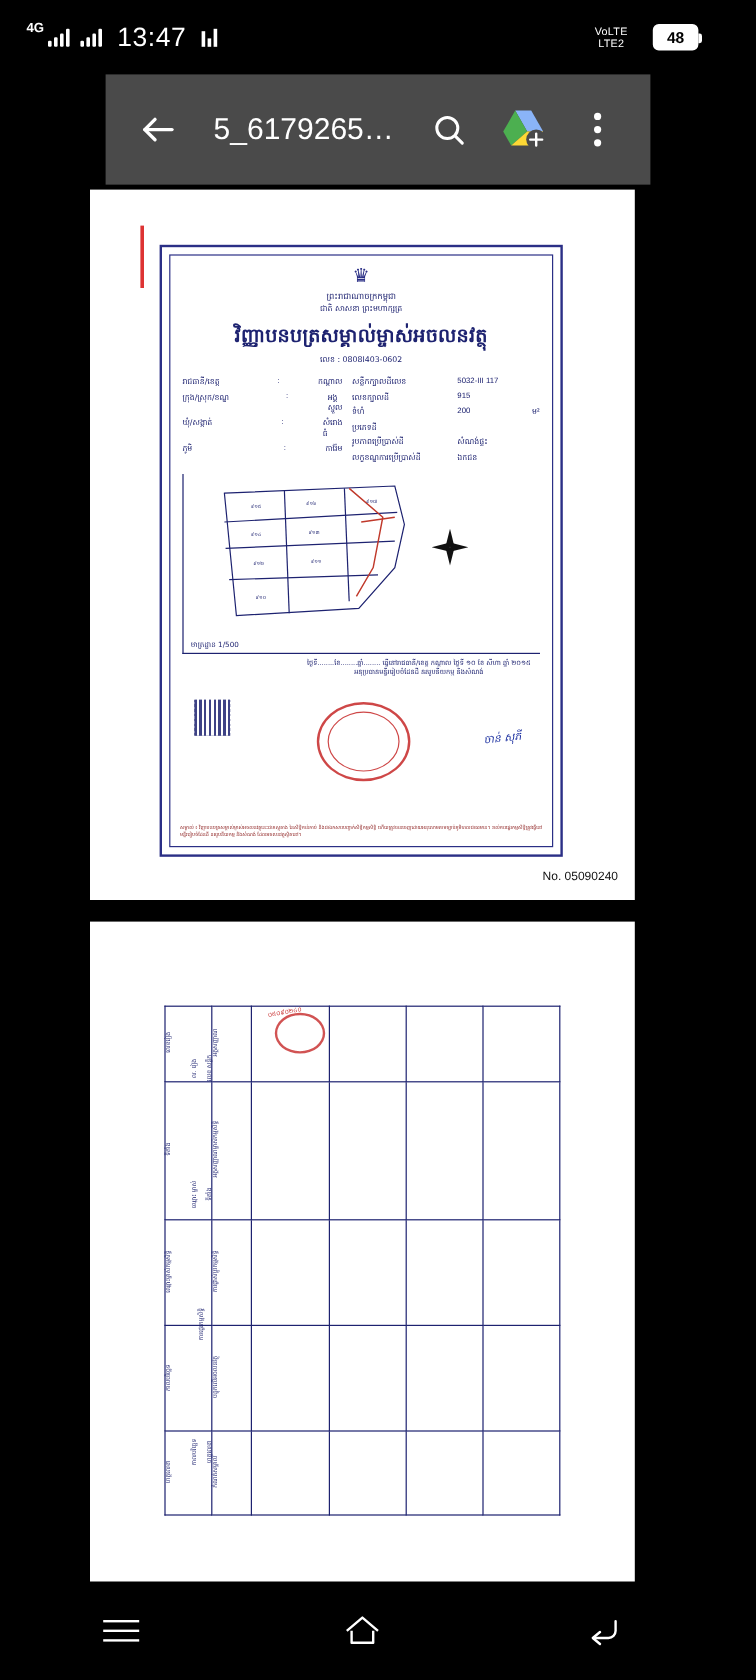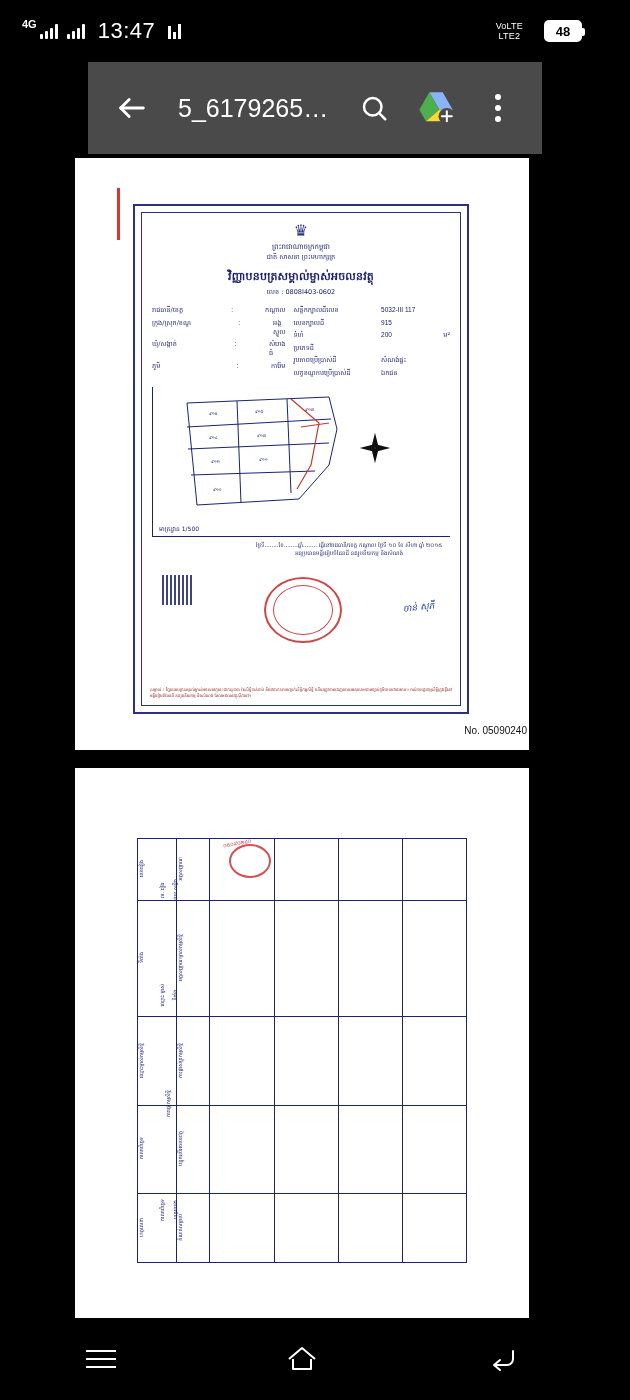--- a/index.html
+++ b/index.html
@@ -187,21 +187,21 @@
     text-align: center;
     font-size: 16px;
     color: #2b2f86;
     line-height: 1;
     margin-top: 2px;
   }
   .ct-line1 { text-align: center; font-size: 7px; color: #1d2270; margin-top: 3px; }
   .ct-line2 { text-align: center; font-size: 6.5px; color: #1d2270; margin-top: 1px; }
   .ct-title {
     text-align: center;
-    font-size: 11px;
+    font-size: 16px;
     font-weight: 700;
     color: #1d2270;
     margin-top: 7px;
     letter-spacing: 0.2px;
   }
   .ct-sub { text-align: center; font-size: 6.5px; color: #1d2270; margin-top: 3px; }
 
   .ct-cols {
     display: flex;
     margin-top: 9px;
@@ -288,21 +288,21 @@
   .fineprint {
     position: absolute;
     left: 8px; right: 8px; bottom: 6px;
     font-size: 4px;
     line-height: 1.45;
     color: #8b1c1c;
     text-align: justify;
   }
   .doc-no {
     position: absolute;
-    right: 2px; bottom: 14px;
+    right: 14px; bottom: 14px;
     font-size: 10px;
     color: #111;
   }
 
   
   .tbl-wrap {
     position: absolute;
     left: 62px; top: 70px;
     width: 330px; height: 425px;
   }

